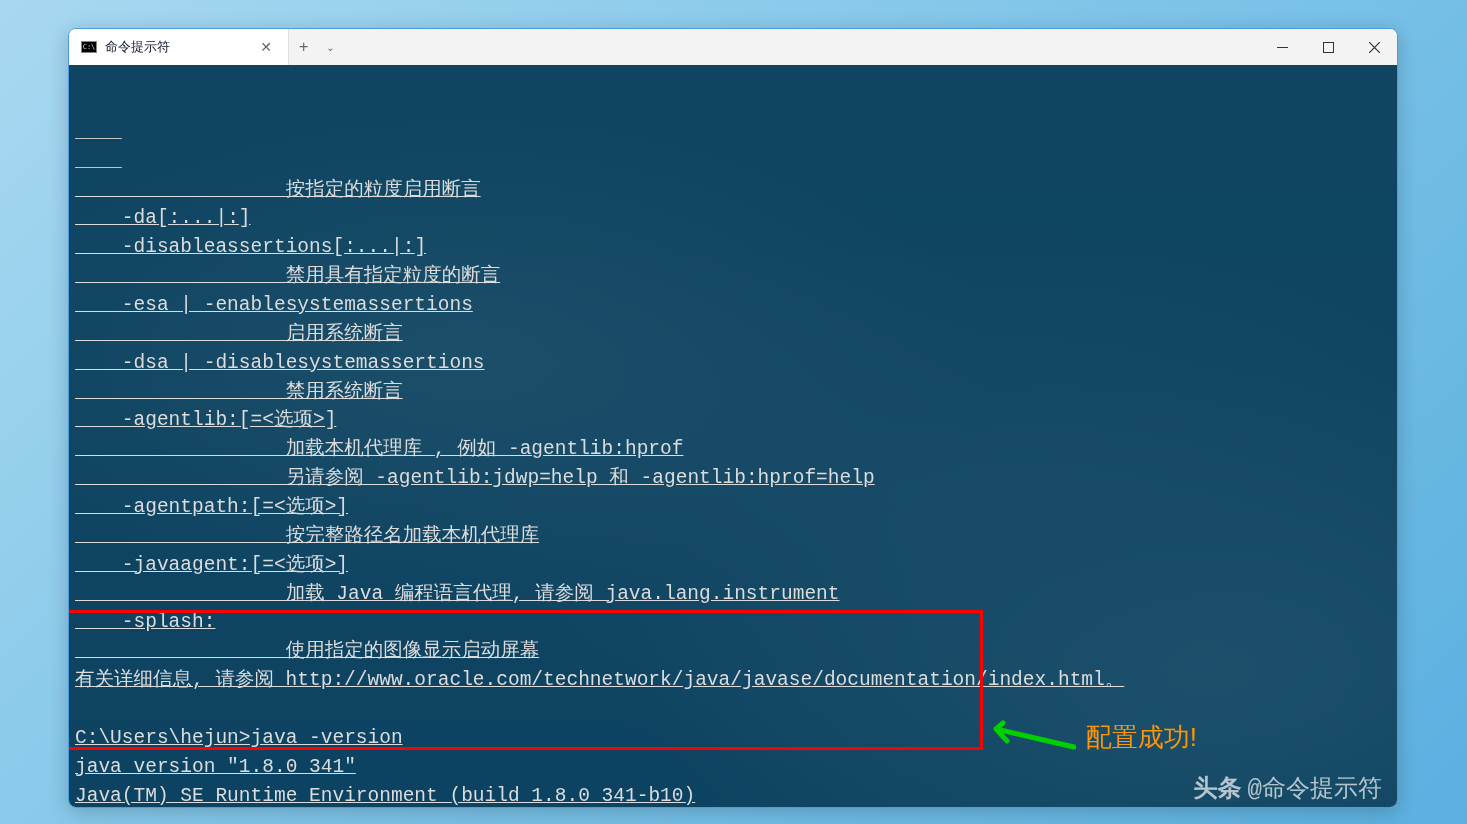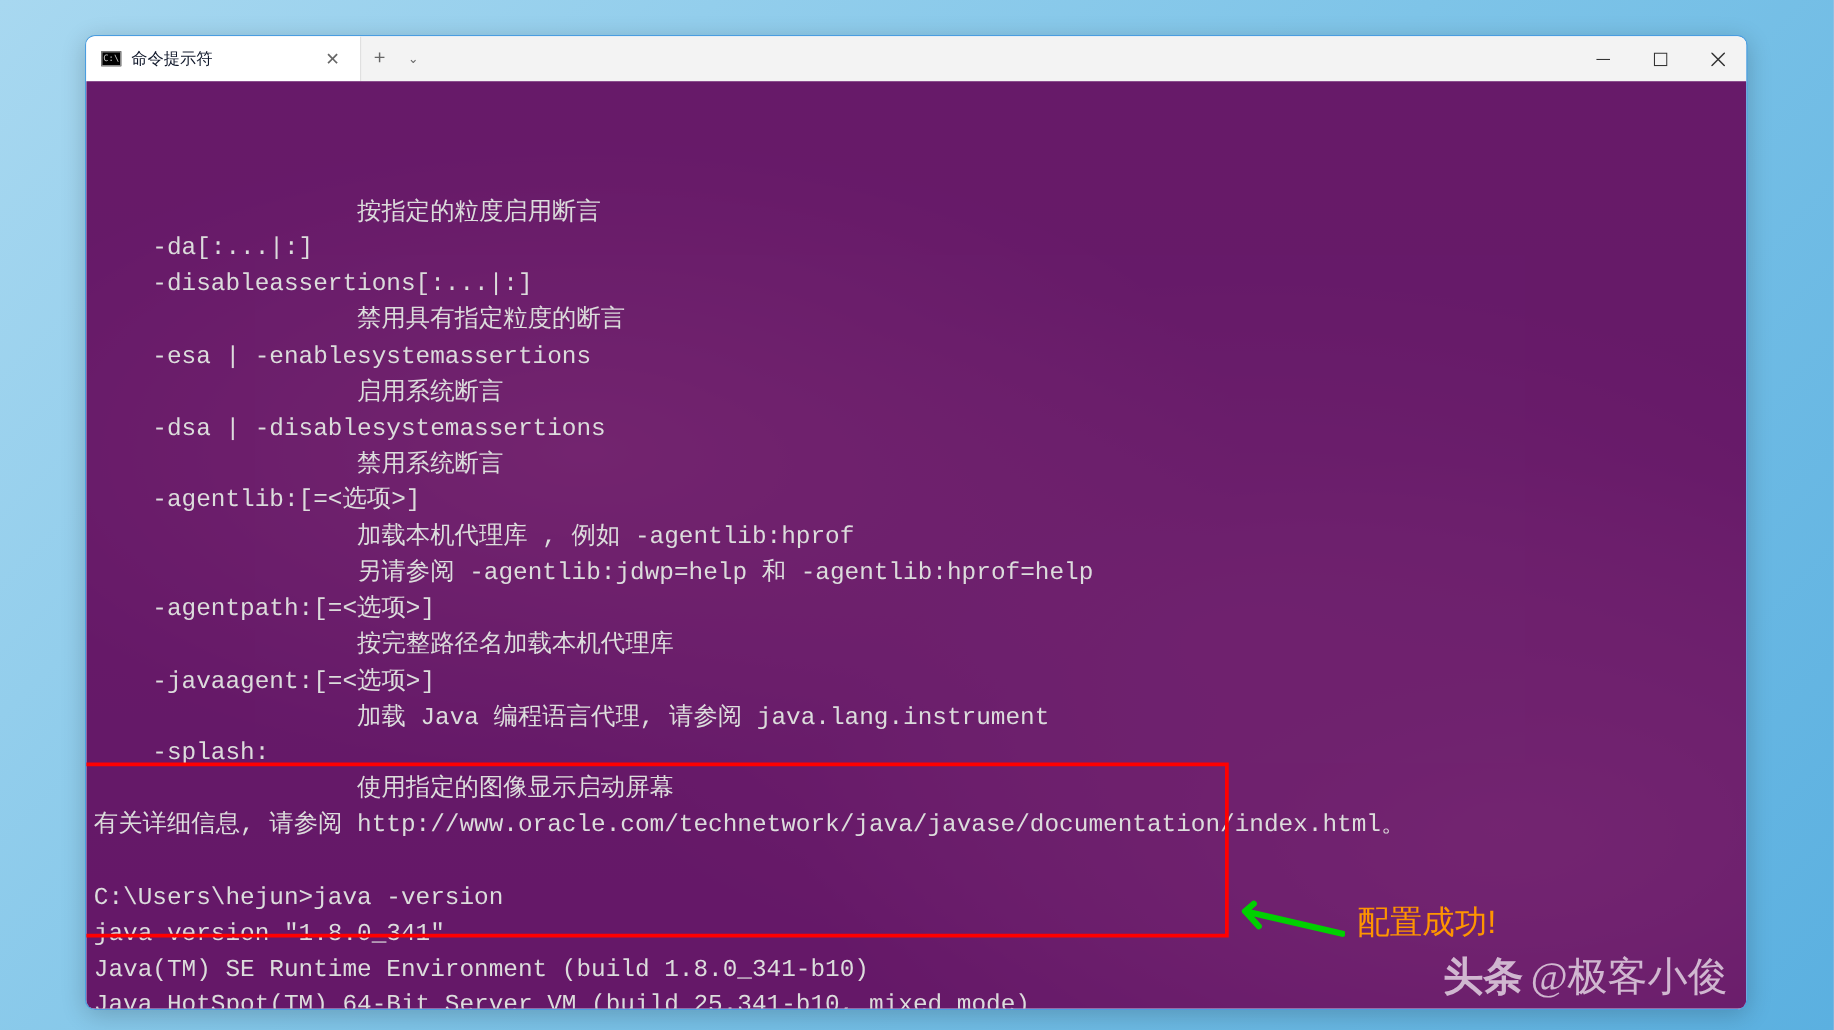--- a/index.html
+++ b/index.html
@@ -90,30 +90,31 @@
       width: 46px;
       height: 36px;
       display: flex;
       align-items: center;
       justify-content: center;
       color: #333;
       cursor: pointer;
       font-size: 12px;
     }
     .terminal {
-      background: #701a75;
+      background: #0c4a6e;
       height: calc(100% - 36px);
-      padding: 4px 6px;
+      padding: 24px 6px;
       font-family: "Consolas", "Courier New", monospace;
       font-size: 19.5px;
       color: #dcdcdc;
       line-height: 1.48;
       white-space: pre;
       overflow: hidden;
       position: relative;
+      text-decoration: underline;
     }
     .terminal-bg {
       position: absolute;
       inset: 0;
       opacity: 0.12;
       background: radial-gradient(ellipse at 30% 40%, #8b6f47 0%, transparent 40%),
                   radial-gradient(ellipse at 70% 60%, #6b5840 0%, transparent 45%),
                   radial-gradient(ellipse at 85% 80%, #9b8866 0%, transparent 35%),
                   linear-gradient(180deg, #2a2418 0%, #1a1510 100%);
     }
@@ -149,22 +150,22 @@
       color: #ff9500;
       font-size: 26px;
       font-weight: 500;
       font-family: "Microsoft YaHei", sans-serif;
     }
     .watermark {
       position: absolute;
       right: 85px;
       bottom: 20px;
       color: rgba(255,255,255,0.68);
-      font-size: 32px;
-      font-family: Liberation Serif, serif;
+      font-size: 24px;
+      font-family: Liberation Mono, monospace;
       display: flex;
       align-items: flex-start;
       gap: 6px;
       z-index: 5;
     }
     .watermark-logo {
       display: flex;
       align-items: center;
       gap: 3px;
       font-weight: bold;
@@ -232,14 +233,14 @@
       <svg class="arrow-svg" viewBox="0 0 95 40">
         <path d="M 93 30 L 15 12 L 22 6 M 15 12 L 26 24" stroke="#00d000" stroke-width="5" fill="none" stroke-linecap="round" stroke-linejoin="round"></path>
       </svg>
       <span class="annotation-text">配置成功!</span>
     </div>
   </div>
 </div>
 
 <div class="watermark">
   <span class="watermark-logo">头条</span>
-  <span>@极客小俊</span>
+  <span>@命令提示符</span>
 </div>
 
 </body></html>

